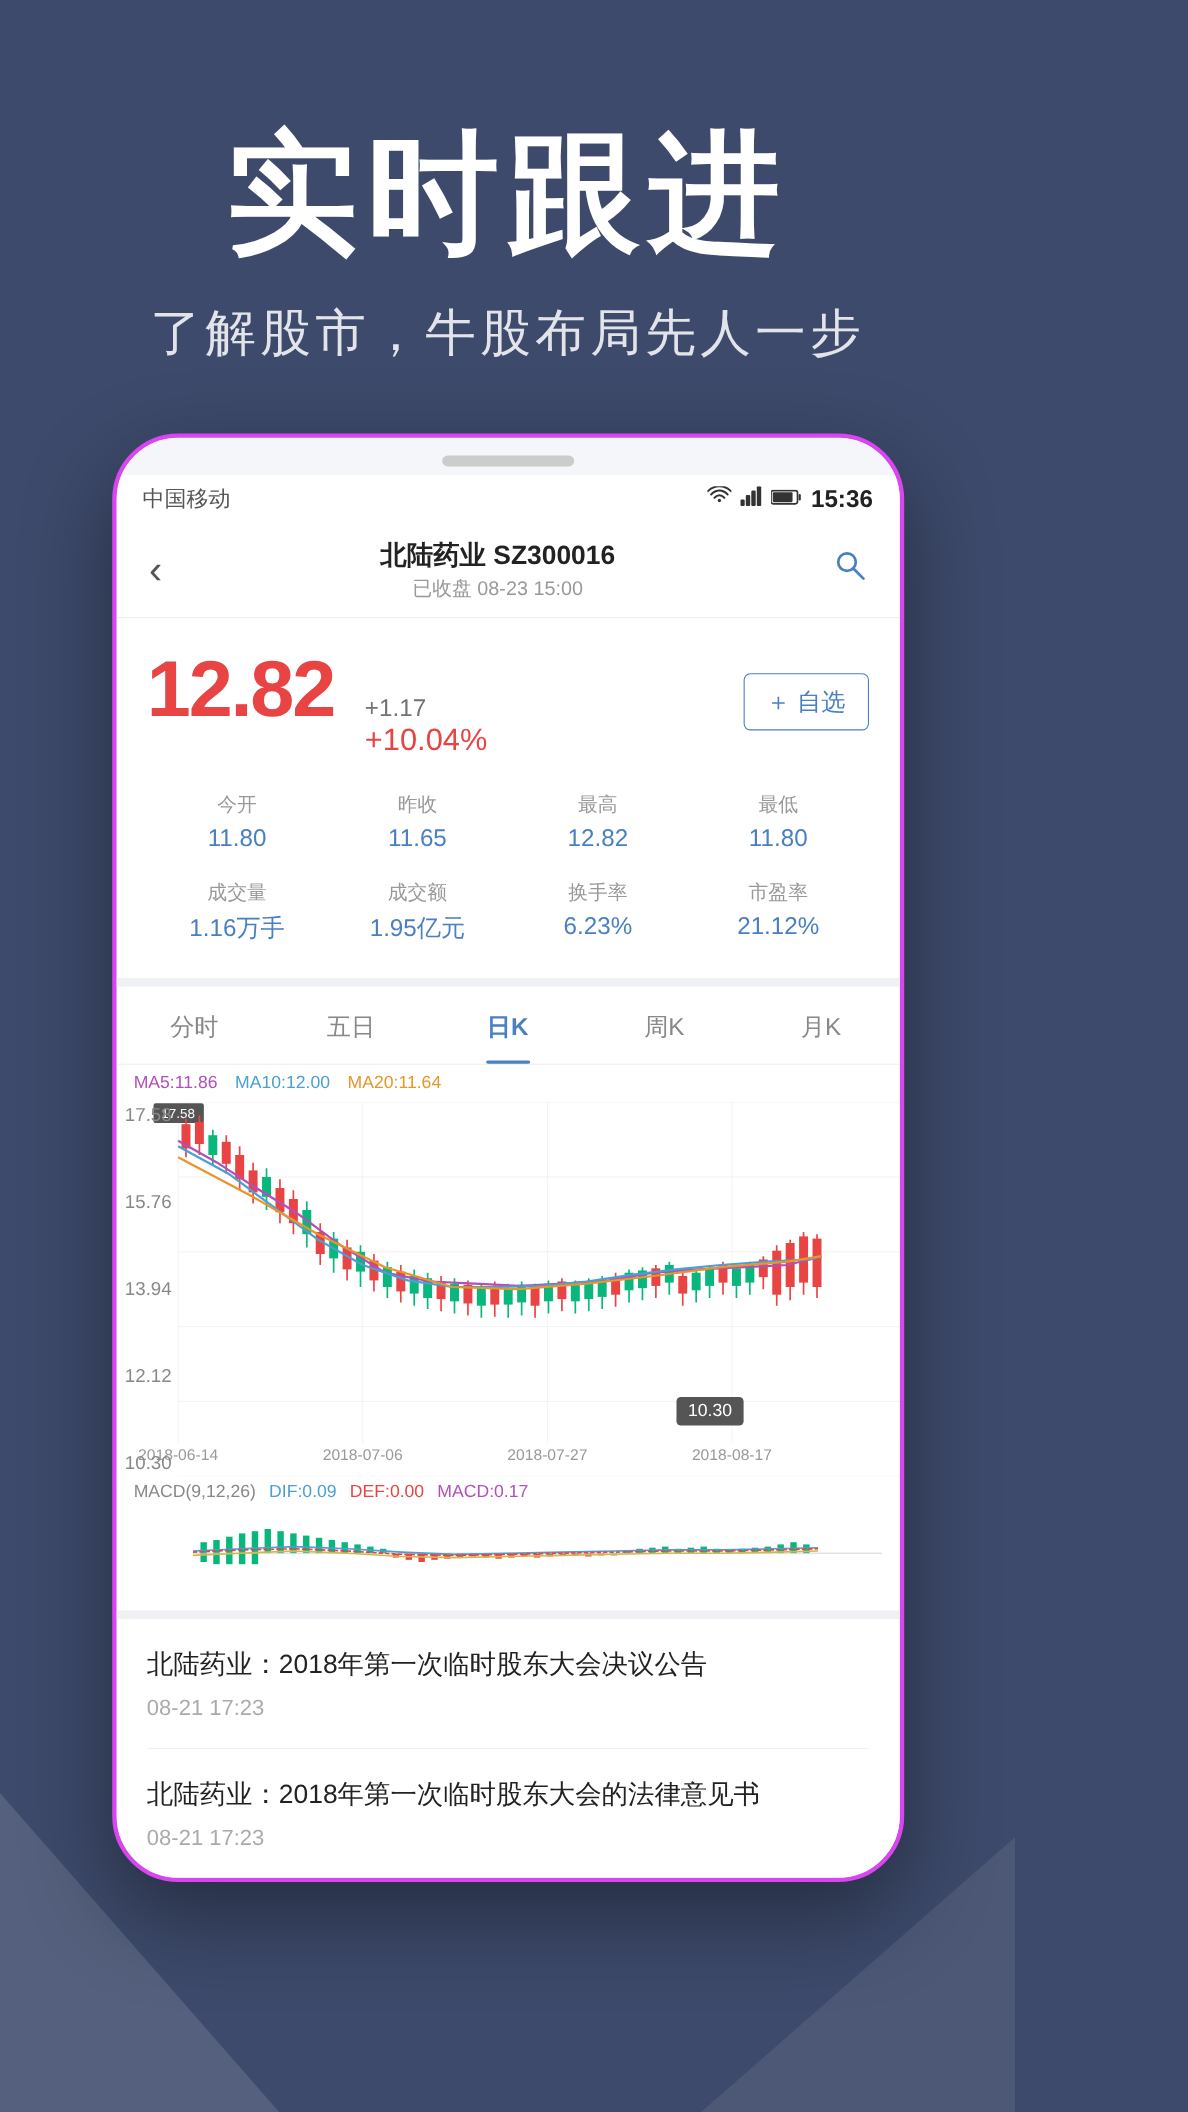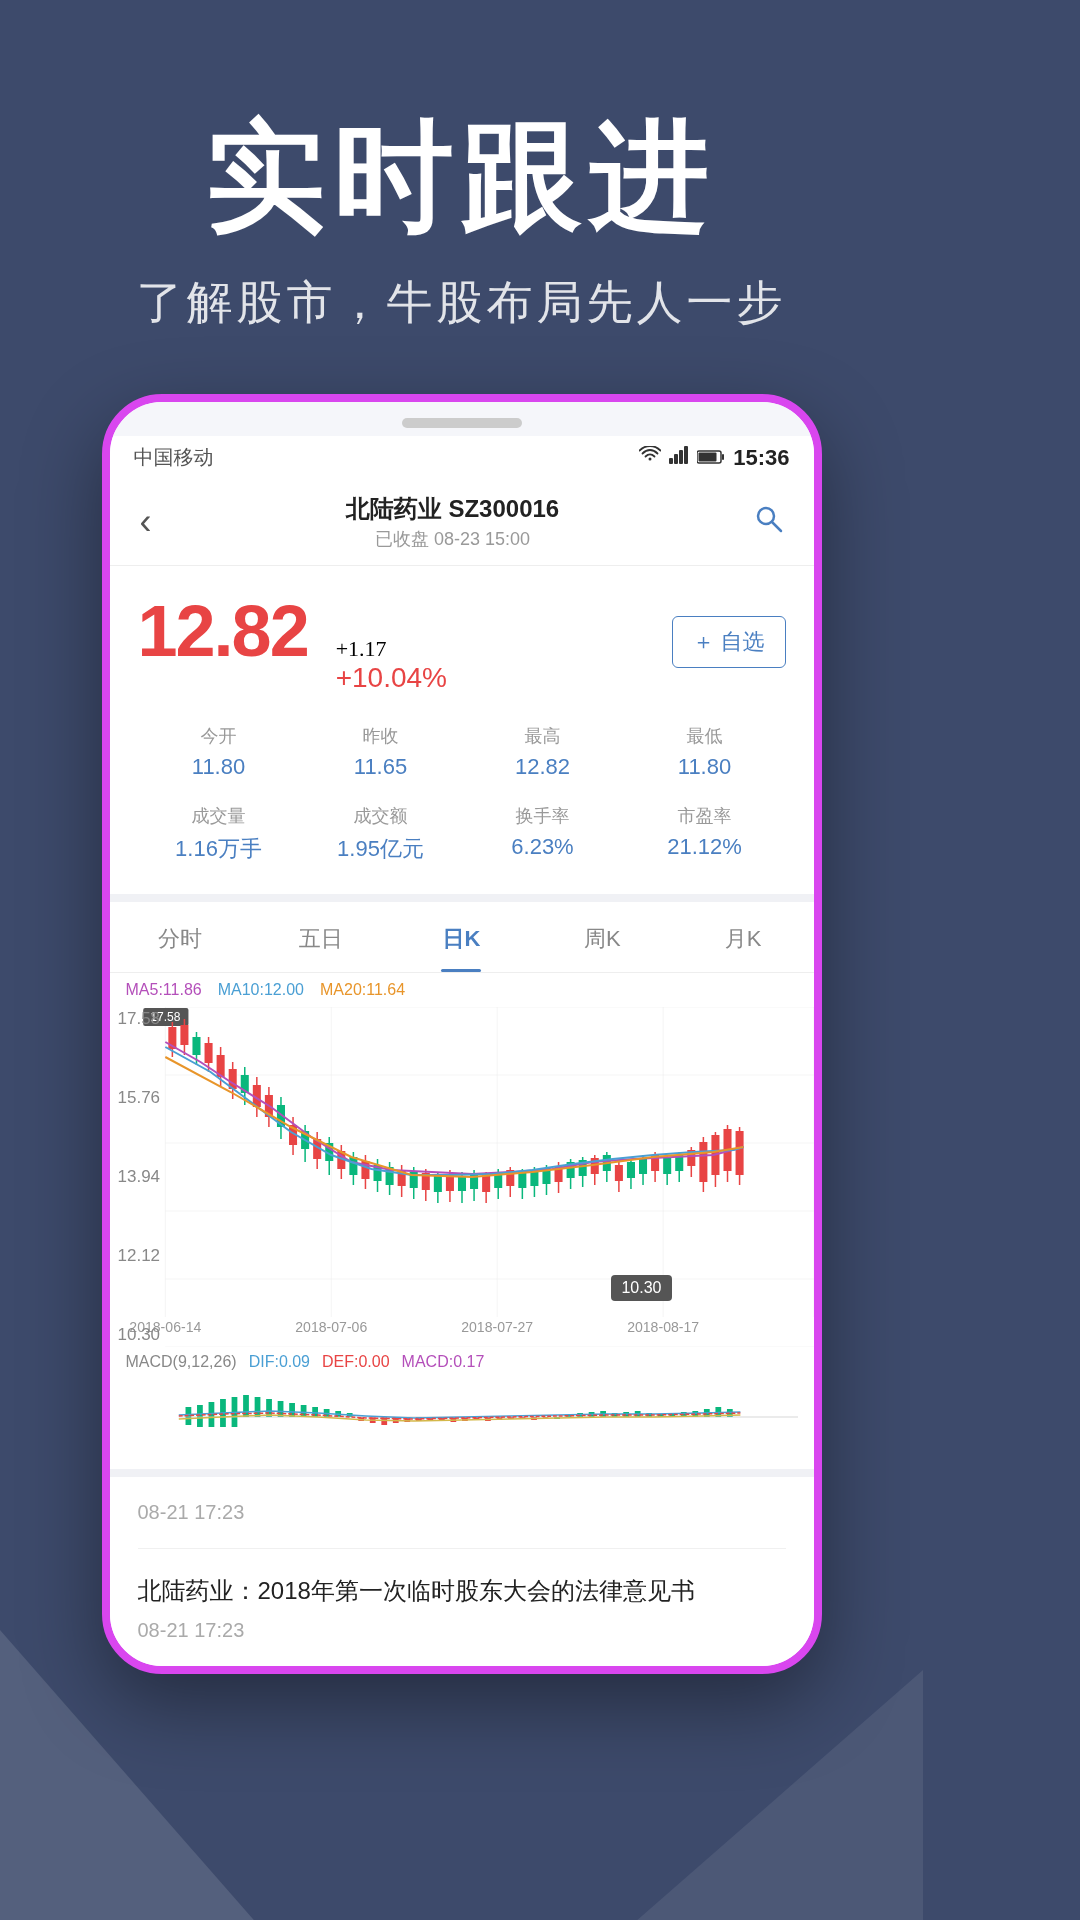--- a/index.html
+++ b/index.html
@@ -75,21 +75,21 @@
       justify-content: center;
       padding: 0 60px;
     }
 
     .phone-mockup {
       width: 720px;
       background: #f5f6fa;
       border-radius: 60px;
       box-shadow: 0 30px 80px rgba(0,0,0,0.4);
       overflow: hidden;
-      border: 8px solid #d946ef;
+      border: 4px solid #d946ef;
     }
 
     .phone-notch {
       background: #f5f6fa;
       display: flex;
       justify-content: center;
       padding: 16px 0 8px;
     }
 
     .phone-speaker {
@@ -181,22 +181,21 @@
     }
 
     .price-change {
       display: flex;
       flex-direction: column;
       margin-left: 16px;
     }
 
     .price-change-abs {
       font-size: 22px;
-      color: #000000;
-      font-family: Liberation Serif, serif;
+      color: #737373;
     }
 
     .price-change-pct {
       font-size: 28px;
       color: #e84444;
     }
 
     .watchlist-btn {
       display: flex;
       align-items: center;
@@ -727,20 +726,21 @@
 
             <polyline points="55,39 100,37 150,36 200,38 250,41 300,42 350,41 400,40 450,39 500,38 550,38 600,37 640,36" stroke="#e84444" stroke-width="1.5" fill="none" stroke-dasharray="4,2"></polyline>
 
             <polyline points="55,42 100,40 150,38 200,40 250,43 300,44 350,43 400,42 450,41 500,40 550,40 600,39 640,38" stroke="#d4b84a" stroke-width="1.5" fill="none"></polyline>
           </svg>
         </div>
       </div>
 
       <div class="news-section">
         <div class="news-item">
+          <div class="news-title">北陆药业：2018年第一次临时股东大会决议公告</div>
           <div class="news-time">08-21 17:23</div>
         </div>
         <div class="news-item">
           <div class="news-title">北陆药业：2018年第一次临时股东大会的法律意见书</div>
           <div class="news-time">08-21 17:23</div>
         </div>
       </div>
 
     </div>
   </div>

